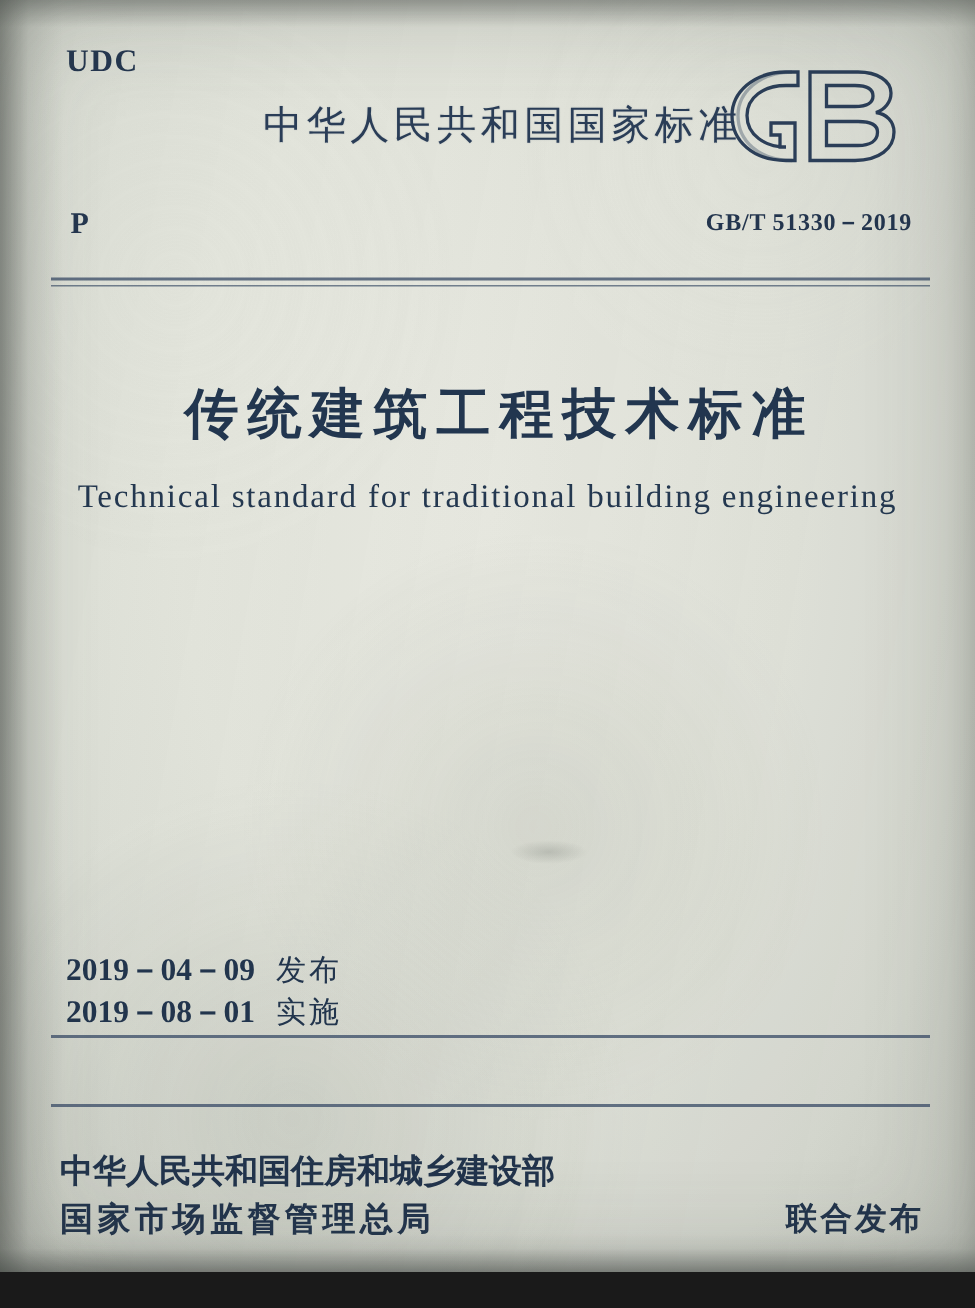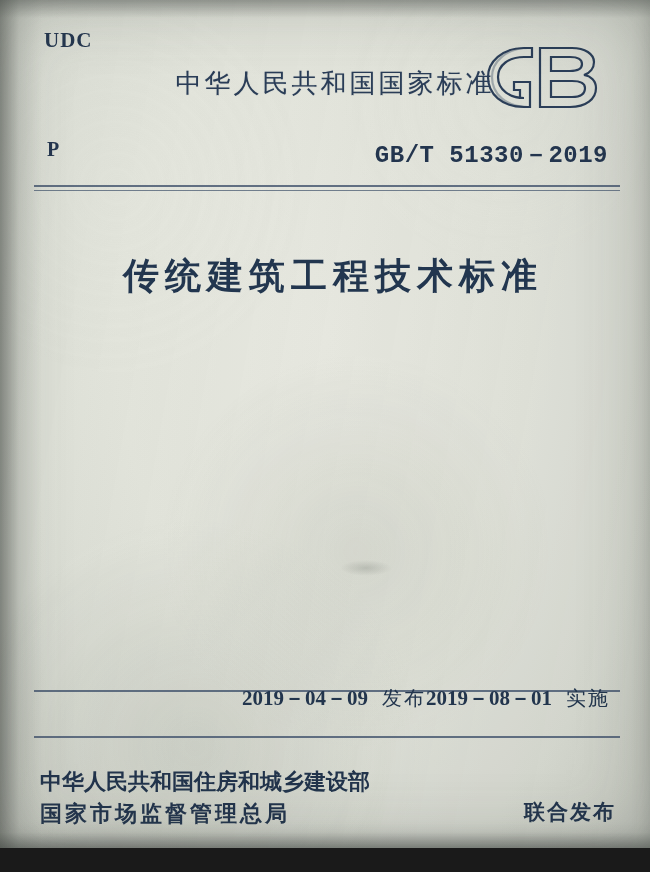--- a/index.html
+++ b/index.html
@@ -91,23 +91,23 @@
     font-family: "DejaVu Sans", sans-serif;
     font-size: 26px;
     letter-spacing: 3px;
     color: #2a3d57;
     text-shadow: 0 0 1px rgba(42,61,87,0.25);
     padding-left: 20px;
   }
   .std-no {
     position: absolute;
     right: 42px; top: 138px;
-    font-family: Liberation Mono, monospace;
-    font-weight: bold;
-    font-size: 24px;
+    font-family: Liberation Serif, serif;
+    font-weight: bold;
+    font-size: 16px;
     letter-spacing: 0.5px;
     color: #23354e;
   }
 
   
   .gb-logo {
     position: absolute;
     right: 44px;
     top: 38px;
     width: 128px;
@@ -152,28 +152,29 @@
     font-size: 22px;
     letter-spacing: 1.2px;
     color: #243850;
   }
 
   
   .date-row {
     position: absolute;
     left: 44px;
     right: 40px;
-    top: 684px;
+    top: 632px;
     display: flex;
-    justify-content: flex-end;
+    justify-content: center;
     align-items: baseline;
     font-family: "Liberation Serif", serif;
     font-weight: bold;
     font-size: 21px;
     color: #22354d;
+    flex-direction: column;
   }
   .date-cell { display: flex; align-items: baseline; gap: 14px; }
   .date-cell .cn {
     font-family: "DejaVu Sans", sans-serif;
     font-weight: normal;
     font-size: 20px;
     letter-spacing: 2px;
   }
 
   
@@ -239,20 +240,21 @@
     </svg>
   </div>
 
   <div class="p-mark">P</div>
   <div class="std-no">GB/T 51330－2019</div>
 
   <div class="rule rule-1"></div>
   <div class="rule thin rule-2"></div>
 
   <div class="title-cn">传统建筑工程技术标准</div>
+  <div class="title-en">Technical standard for traditional building engineering</div>
 
   <div class="rule rule-3"></div>
 
   <div class="date-row">
     <div class="date-cell">
       <span>2019－04－09</span>
       <span class="cn">发布</span>
     </div>
     <div class="date-cell">
       <span>2019－08－01</span>

